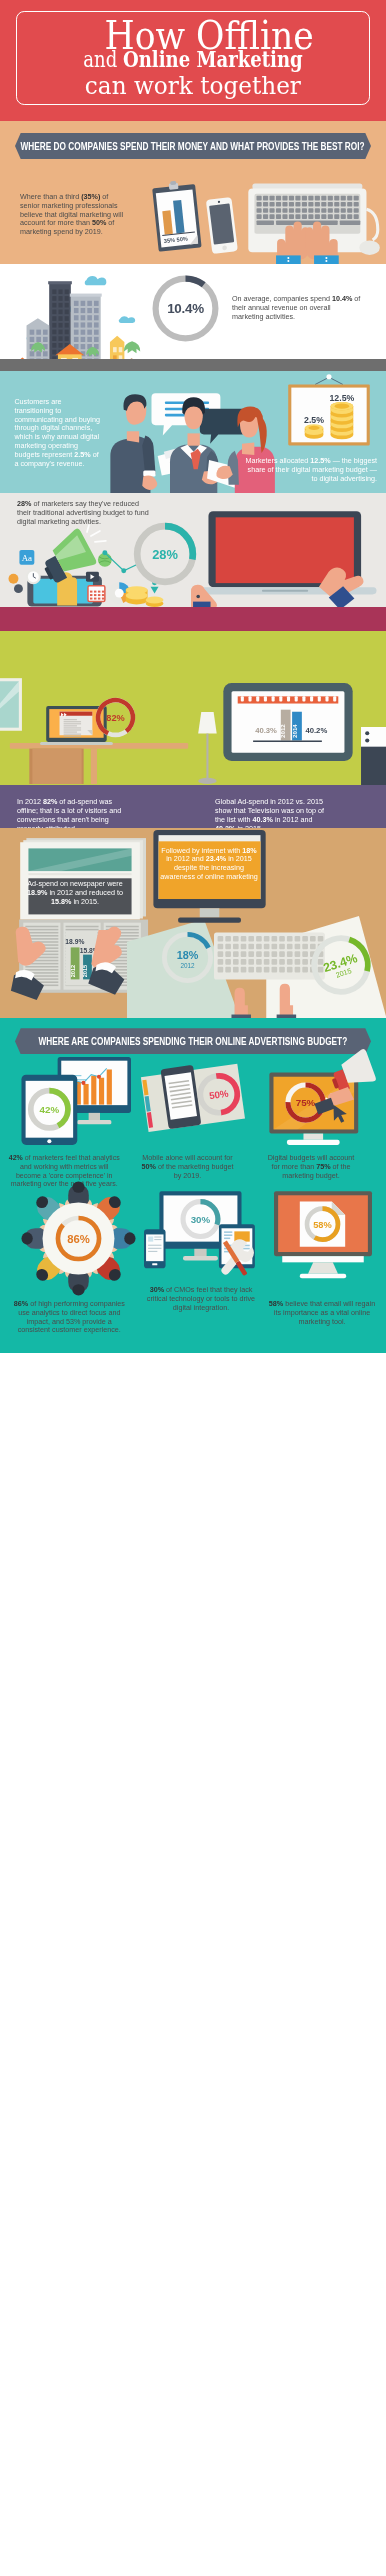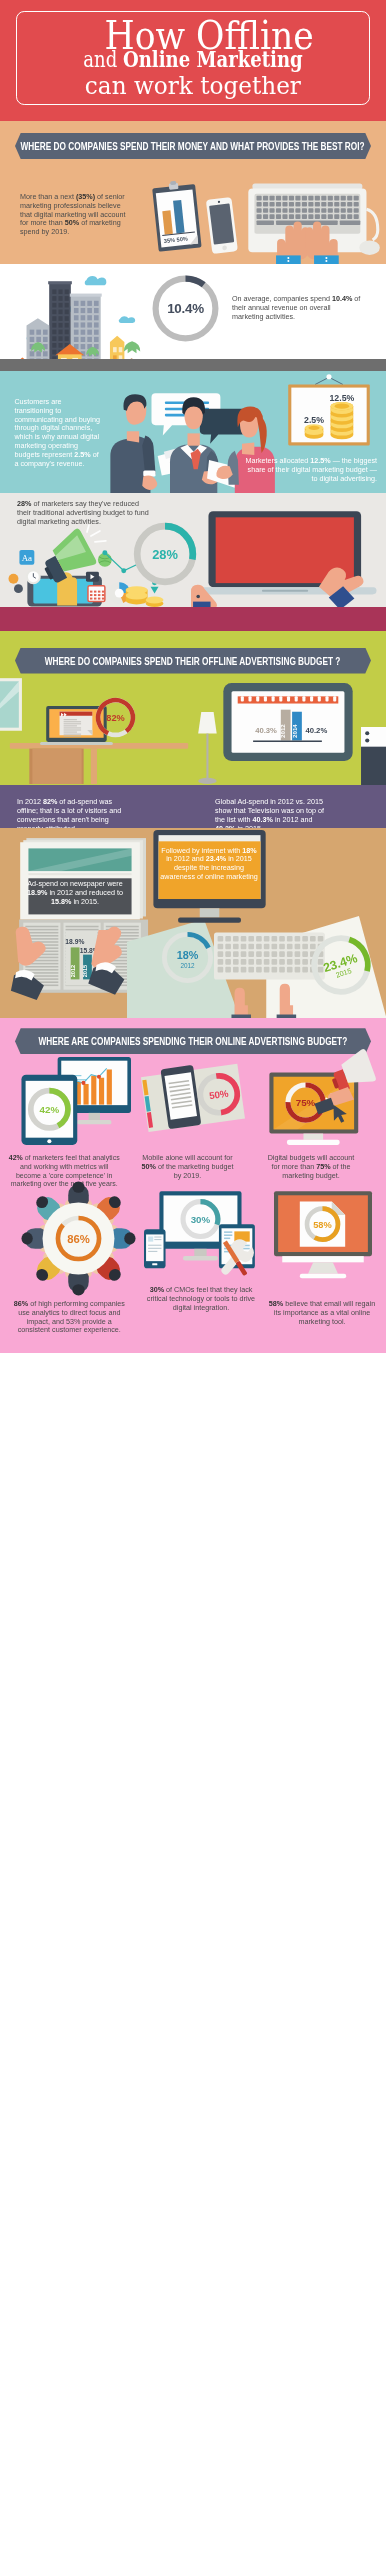--- a/index.html
+++ b/index.html
@@ -42,21 +42,21 @@
 
   
   .bg-tan { background:#ebb383; }
   .bg-white { background:#fff; }
   .bg-teal { background:#8fcfd1;text-decoration:underline; }
   .bg-gray { background:#eae8e5; }
   .bg-magenta { background:#a93458; }
   .bg-green { background:#c2cd47; }
   .bg-purple { background:#655880; }
   .bg-tan2 { background:#d6a66f; }
-  .bg-lgray { background:#f9a8d4; }
+  .bg-lgray { background:#14b8a6; }
   .road { background:#6e6e6e; }
 
   svg { display:block; overflow:visible; }
 </style>
 </head>
 <body>
 
 <div class="page">
 
 <div class="sec hdr">
@@ -67,21 +67,21 @@
     <div class="t3"><span>can work together</span></div>
   </div>
 </div>
 
 <div class="sec bg-tan" style="height:143px">
   <div class="banner-wrap" style="top:12px">
     <div class="banner">
           <span>Where do companies spend their money and what provides the best ROI?</span>
         </div>
   </div>
-  <div class="p" style="left:20px; top:72px; width:109px"><span>More than a next </span><b>(35%)</b><span> of senior marketing professionals believe that digital marketing will account for more than </span><b>50%</b><span> of marketing spend by 2019.</span></div>
+  <div class="p" style="left:20px; top:72px; width:109px"><span>Where than a third </span><b>(35%)</b><span> of senior marketing professionals believe that digital marketing will account for more than </span><b>50%</b><span> of marketing spend by 2019.</span></div>
 
   <svg class="abs" style="left:148px; top:57px" width="57" height="82" viewBox="0 0 110 160">
     <g transform="rotate(-6 55 80)">
       <rect x="14" y="16" width="84" height="124" rx="4" fill="#4a5563"></rect>
       <rect x="20" y="26" width="72" height="106" fill="#fdfdfd"></rect>
       <path d="M92 116 L92 132 L76 132 Z" fill="#dcdcdc"></path>
       <rect x="47" y="10" width="18" height="12" rx="2.5" fill="#c9ccd1"></rect>
       <rect x="50" y="6" width="12" height="7" rx="3.5" fill="#aab0b8"></rect>
       <rect x="29" y="62" width="16" height="46" fill="#e0994a"></rect>
       <rect x="52" y="44" width="16" height="64" fill="#3e7ca6"></rect>
@@ -529,25 +529,20 @@
     </g>
     <circle cx="14" cy="166" r="3.5" fill="#3c4654"></circle>
     <circle cx="300" cy="160" r="3.5" fill="#3c4654"></circle>
     <path d="M268 168 l28 -22 l22 24 l-28 22 z" fill="#2f4f8e"></path>
     <rect x="4" y="176" width="34" height="16" fill="#2f4f8e"></rect>
   </svg>
   <div class="abs bg-magenta" style="left:0; top:114px; width:386px; height:24px"></div>
 </div>
 
 <div class="sec bg-green" style="height:154px">
-  <div class="banner-wrap" style="top:16.5px">
-    <div class="banner">
-          <span>Where do companies spend their offline advertising budget ?</span>
-        </div>
-  </div>
 
   <svg class="abs" style="left:-9.3px; top:47px" width="33" height="55" viewBox="0 0 64 106">
     <rect x="0" y="0" width="60" height="102" fill="#efefe7"></rect>
     <rect x="6" y="6" width="48" height="90" fill="#a9d6cd"></rect>
     <path d="M6 62 l48 -56 l0 20 l-40 36 z" fill="#fdfdfd" opacity=".45"></path>
   </svg>
 
   <svg class="abs" style="left:0; top:112px" width="196" height="41" viewBox="0 0 380 80">
     <rect x="18" y="0" width="348" height="11" rx="2" fill="#e0a874"></rect>
     <rect x="56" y="11" width="106" height="69" fill="#c48a58"></rect>

